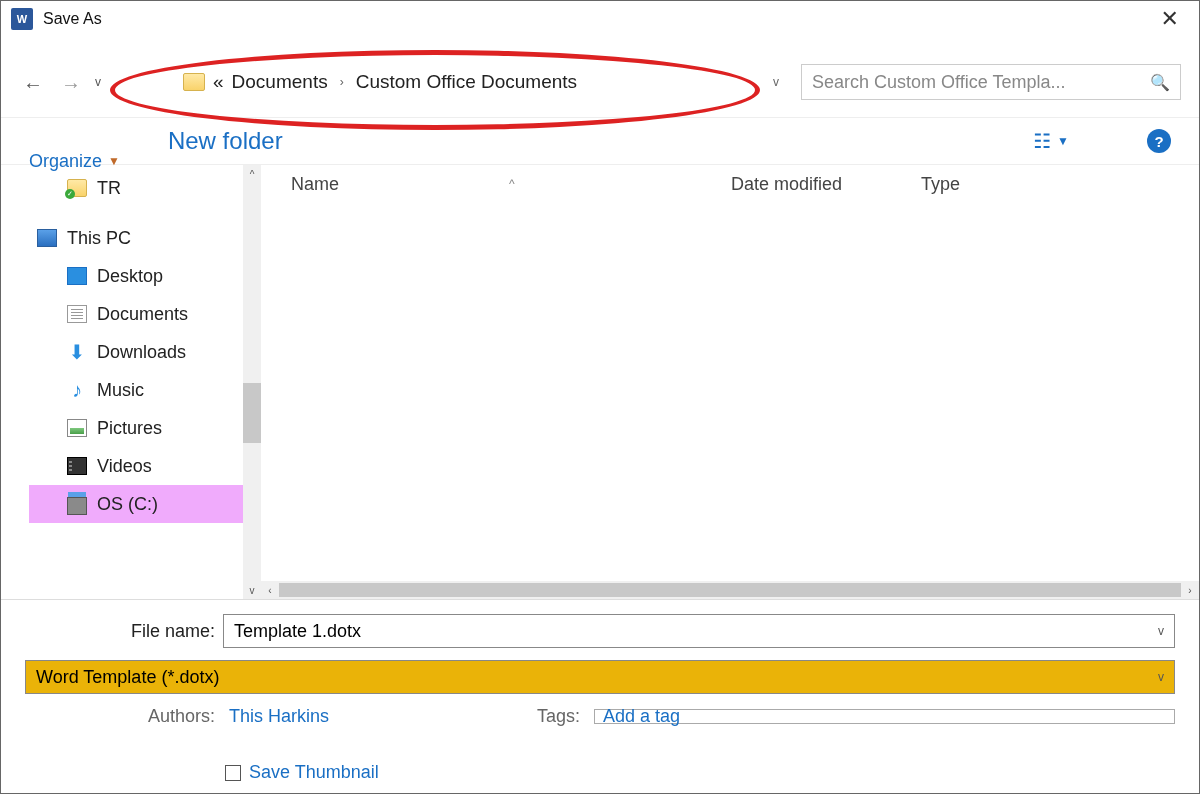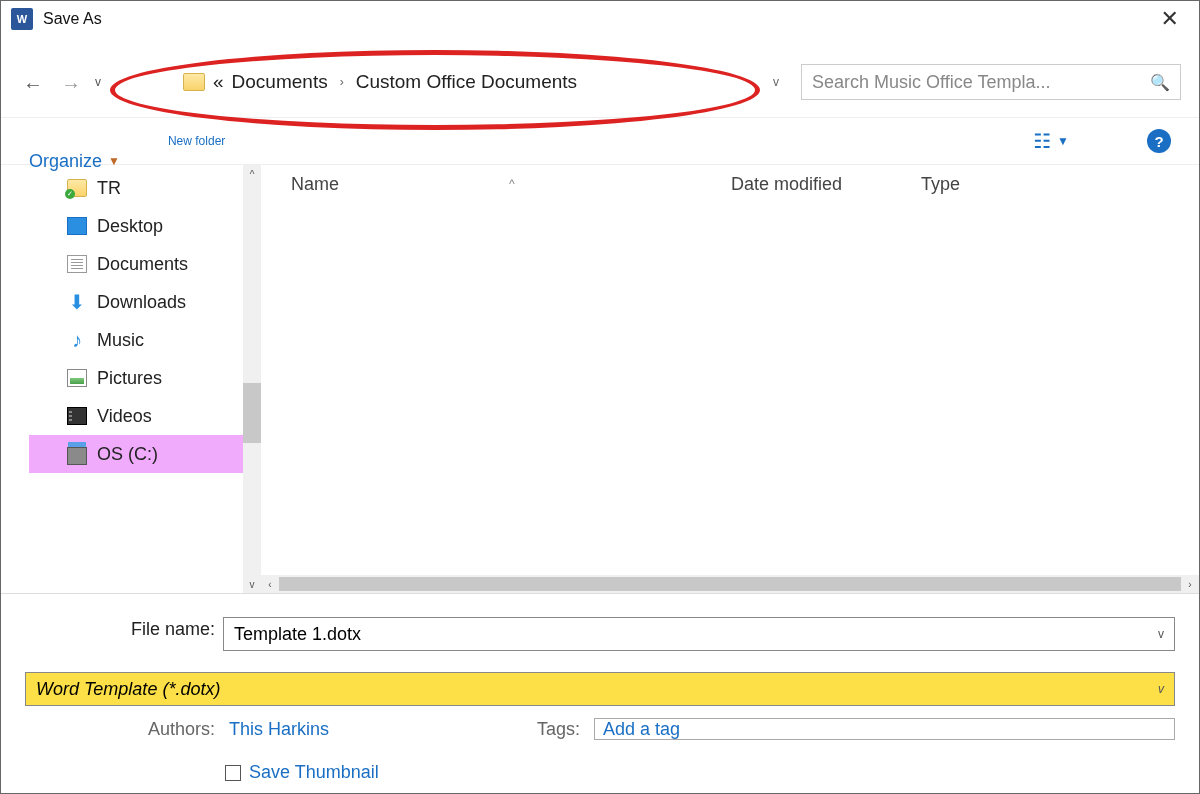--- a/index.html
+++ b/index.html
@@ -14,21 +14,21 @@
 .nav-arrow.active { color: #555; }
 .nav-sep { color: #555; font-size: 12px; }
 .address-bar { flex: 1; height: 36px; border: none; display: flex; align-items: center; padding: 0 12px; font-size: 19px; color: #222; gap: 8px; position: relative; margin-left: 60px;}
 .address-bar .folder-ico { width: 22px; height: 18px; background: linear-gradient(#ffe9a6, #f9d36b); border: 1px solid #d6b24e; border-radius: 2px; }
 .address-bar .chev { color: #666; font-size: 12px; margin: 0 4px; }
 .address-bar .drop { margin-left: auto; color: #666; font-size: 12px; }
 .search-box { width: 380px; height: 36px; border: 1px solid #ccc; display: flex; align-items: center; padding: 0 10px; color: #888; font-size: 18px; }
 .search-box .mag { margin-left: auto; color: #555; font-size: 16px; }
 .toolbar { height: 48px; display: flex; align-items: center; padding: 0 28px; gap: 48px; border-top: 1px solid #eee; border-bottom: 1px solid #eee; margin-top: 10px; }
 .toolbar .organize { color: #1a6fc4; font-size: 18px; display: flex; align-items: center; gap: 6px; margin-top: 40px; }
-.toolbar .newf { color: #1a6fc4; font-size: 12px; }
+.toolbar .newf { color: #1a6fc4; font-size: 24px; }
 .toolbar .spacer { flex: 1; }
 .toolbar .view-ico { color: #1a6fc4; font-size: 20px; display: flex; align-items: center; gap: 6px; }
 .toolbar .help { width: 24px; height: 24px; border-radius: 50%; background: #1a6fc4; color: #fff; display: flex; align-items: center; justify-content: center; font-size: 15px; font-weight: bold; margin-left: 30px; }
 .main { flex: 1; display: flex; min-height: 0; }
 .sidebar { width: 260px; display: flex; }
 .tree { flex: 1; padding: 4px 0 0 28px; font-size: 18px; color: #222; }
 .tree .item { display: flex; align-items: center; height: 38px; gap: 10px; padding-left: 8px; }
 .tree .item.sub { padding-left: 38px; }
 .tree .item.sel { background: #f0abfc; }
 .tree .ico { width: 20px; height: 18px; display: inline-block; }
@@ -55,29 +55,29 @@
 .col-headers .sort-caret { color:#888; font-size:12px; margin-left: 150px;}
 .col-headers .col-date { width: 190px; }
 .col-headers .col-type { flex: 1; }
 .empty-msg { text-align: center; color: #666; font-size: 19px; margin-top: 40px; }
 .hscroll { height: 18px; background: #f0f0f0; display: flex; margin-top: auto; }
 .hscroll .lt, .hscroll .rt { width: 18px; font-size: 10px; color:#555; display:flex;align-items:center;justify-content:center;}
 .hscroll .thumb { flex:1; background: #c8c8c8; margin: 2px 0; }
 .bottom { border-top: 1px solid #ddd; padding: 14px 24px 10px 24px; display: flex; flex-direction: column; gap: 12px; font-size: 18px; }
 .row { display: flex; align-items: center; gap: 8px; justify-content: flex-end; }
 .row .lbl { width: 190px; text-align: right; color: #222; }
-.row .field { flex: 1; height: 34px; border: 1px solid #888; padding: 16px 10px; display: flex; align-items: center; font-size: 18px; background:#fff;margin-top:9px; }
-.row .field.noedit { background: #fde047; font-style: italic; }
+.row .field { flex: 1; height: 34px; border: 1px solid #888; padding: 16px 10px; display: flex; align-items: center; font-size: 18px; background:#fff; }
+.row .field.noedit { background: #eab308; }
 .row .drop-caret { color:#555; font-size:12px; margin-left:auto; }
 .meta-row { display: flex; align-items: center; gap: 8px; }
 .meta-row .mlbl { color: #666; text-align: right; }
 .meta-row .author { color: #1a6fc4; margin-left: 6px; }
 .meta-row .tags-lbl { margin-left: 200px; color: #666; }
-.meta-row .tags-field { border: 1px solid #aaa; height: 22px; flex: 1; padding: 0 8px; display:flex;align-items:center; color:#1a6fc4; margin-left:6px;}
-.chk-row { display:flex; align-items:center; gap:8px; margin-left: 200px; margin-top: 10px;}
+.meta-row .tags-field { border: 1px solid #aaa; height: 15px; flex: 1; padding: 0 8px; display:flex;align-items:center; color:#1a6fc4; margin-left:6px;}
+.chk-row { display:flex; align-items:center; gap:8px; margin-left: 200px; margin-top: 23px;}
 .chk-row .box { width:16px;height:16px;border:1px solid #555; }
 .chk-row .txt { color:#1a6fc4; }
 .annotation-ring { position: absolute; left: 110px; top: 50px; width: 650px; height: 80px; border: 5px solid #d22; border-radius: 50%; pointer-events: none; }
 </style>
 </head>
 <body>
 
 <div class="window">
 
   <div class="title-bar">
@@ -94,21 +94,21 @@
     <div class="address-bar">
       <span class="ico folder-ico"></span>
       <span>«</span>
       <span>Documents</span>
       <span class="chev">›</span>
       <span>Custom Office Documents</span>
       <span class="drop">v</span>
     </div>
 
     <div class="search-box">
-      <span>Search Music Office Templa...</span>
+      <span>Search Custom Office Templa...</span>
       <span class="mag">🔍</span>
     </div>
   </div>
 
   <div class="toolbar">
     <div class="organize">
       <span>Organize</span>
       <span style="font-size:12px;color:#c06a2a;">▼</span>
     </div>
     <div class="newf">New folder</div>
@@ -121,20 +121,24 @@
   </div>
 
   <div class="main">
     <div class="sidebar">
       <div class="tree">
         <div class="item sub">
           <span class="ico ico-folder">
               <span class="chk">✓</span>
             </span>
           <span>TR</span>
+        </div>
+        <div class="item" style="margin-top:12px;">
+          <span class="ico ico-pc"></span>
+          <span>This PC</span>
         </div>
         <div class="item sub">
           <span class="ico ico-desktop"></span>
           <span>Desktop</span>
         </div>
         <div class="item sub">
           <span class="ico ico-doc"></span>
           <span>Documents</span>
         </div>
         <div class="item sub">

